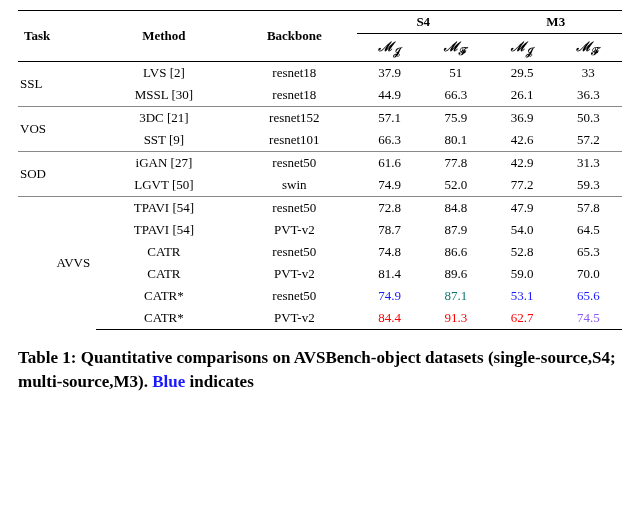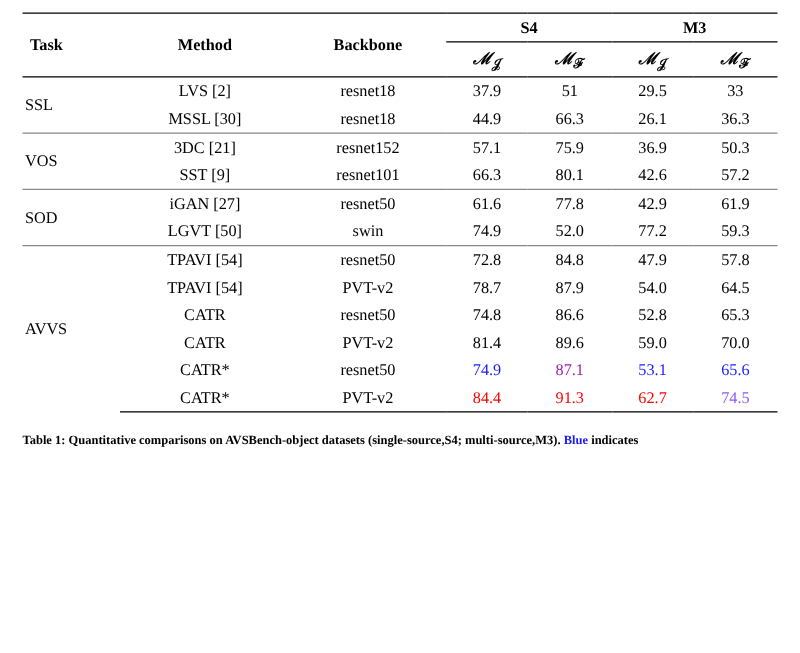--- a/index.html
+++ b/index.html
@@ -19,21 +19,21 @@
     }
     th, td {
       text-align: center;
       padding: 3px 6px;
       white-space: nowrap;
     }
     th {
       font-weight: bold;
     }
     .caption {
-      font-size: 10px;
+      font-size: 17px;
       line-height: 1.45;
       text-align: left;
       margin-top: 16px;
     }
     .caption strong { font-weight: bold; }
     .caption .blue-text { color: #1a1aff; }
   </style>
 </head>
 <body>
 
@@ -88,32 +88,32 @@
         <td>42.6</td>
         <td>57.2</td>
       </tr>
       <tr style="border-top: 1px solid rgb(136, 136, 136);">
         <td rowspan="2" style="text-align: left; vertical-align: middle; font-style: normal; padding-left: 2px; border-top: 1px solid rgb(136, 136, 136);">SOD</td>
         <td style="border-top: 1px solid rgb(136, 136, 136);">iGAN [27]</td>
         <td style="border-top: 1px solid rgb(136, 136, 136);">resnet50</td>
         <td style="border-top: 1px solid rgb(136, 136, 136);">61.6</td>
         <td style="border-top: 1px solid rgb(136, 136, 136);">77.8</td>
         <td style="border-top: 1px solid rgb(136, 136, 136);">42.9</td>
-        <td style="border-top: 1px solid rgb(136, 136, 136);">61.9</td>
+        <td style="border-top: 1px solid rgb(136, 136, 136);">31.3</td>
       </tr>
       <tr>
         <td>LGVT [50]</td>
         <td>swin</td>
         <td>74.9</td>
         <td>52.0</td>
         <td>77.2</td>
         <td>59.3</td>
       </tr>
       <tr style="border-top: 1px solid rgb(136, 136, 136);">
-        <td rowspan="6" style="text-align: left; vertical-align: middle; font-style: normal; padding-left: 2px; border-top: 1px solid rgb(136, 136, 136);">AVVS</td>
+        <td rowspan="6" style="text-align: right; vertical-align: middle; font-style: normal; padding-left: 2px; border-top: 1px solid rgb(136, 136, 136);">AVVS</td>
         <td style="border-top: 1px solid rgb(136, 136, 136);">TPAVI [54]</td>
         <td style="border-top: 1px solid rgb(136, 136, 136);">resnet50</td>
         <td style="border-top: 1px solid rgb(136, 136, 136);">72.8</td>
         <td style="border-top: 1px solid rgb(136, 136, 136);">84.8</td>
         <td style="border-top: 1px solid rgb(136, 136, 136);">47.9</td>
         <td style="border-top: 1px solid rgb(136, 136, 136); margin-top: 16px;">57.8</td>
       </tr>
       <tr>
         <td>TPAVI [54]</td>
         <td>PVT-v2</td>
@@ -135,21 +135,21 @@
         <td>PVT-v2</td>
         <td>81.4</td>
         <td>89.6</td>
         <td>59.0</td>
         <td>70.0</td>
       </tr>
       <tr>
         <td>CATR*</td>
         <td>resnet50</td>
         <td style="color: rgb(26, 26, 255);">74.9</td>
-        <td style="color: #a21caf;">87.1</td>
+        <td style="color: #0f766e;">87.1</td>
         <td style="color: rgb(26, 26, 255);">53.1</td>
         <td style="color: rgb(26, 26, 255);">65.6</td>
       </tr>
       <tr>
         <td style="border-bottom: 1.5px solid rgb(0, 0, 0);">CATR*</td>
         <td style="border-bottom: 1.5px solid rgb(0, 0, 0);">PVT-v2</td>
         <td style="color: rgb(255, 0, 0); border-bottom: 1.5px solid rgb(0, 0, 0);">84.4</td>
         <td style="color: rgb(255, 0, 0); border-bottom: 1.5px solid rgb(0, 0, 0);">91.3</td>
         <td style="color: rgb(255, 0, 0); border-bottom: 1.5px solid rgb(0, 0, 0);">62.7</td>
         <td style="color: #8b5cf6; border-bottom: 1.5px solid rgb(0, 0, 0);">74.5</td>

